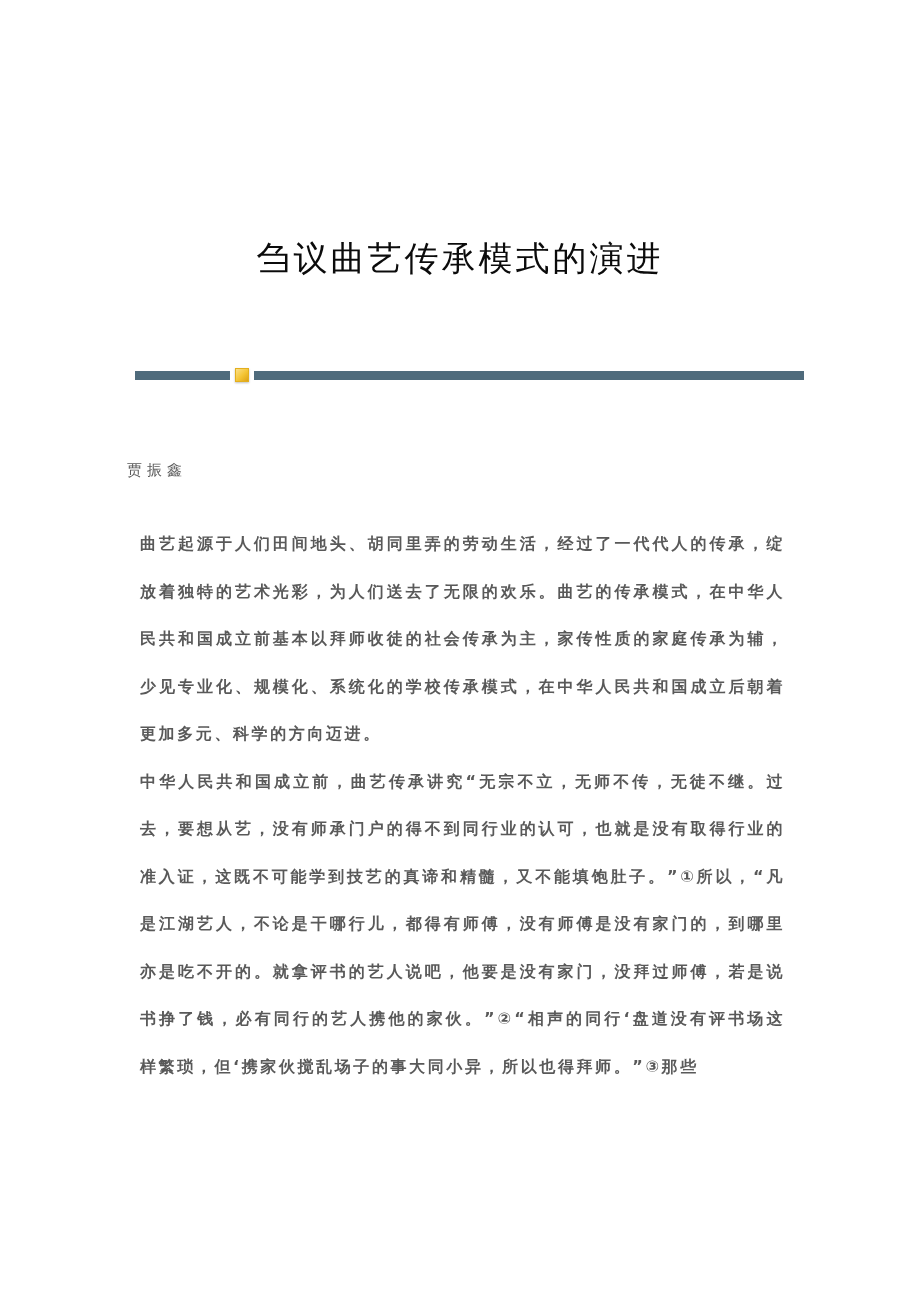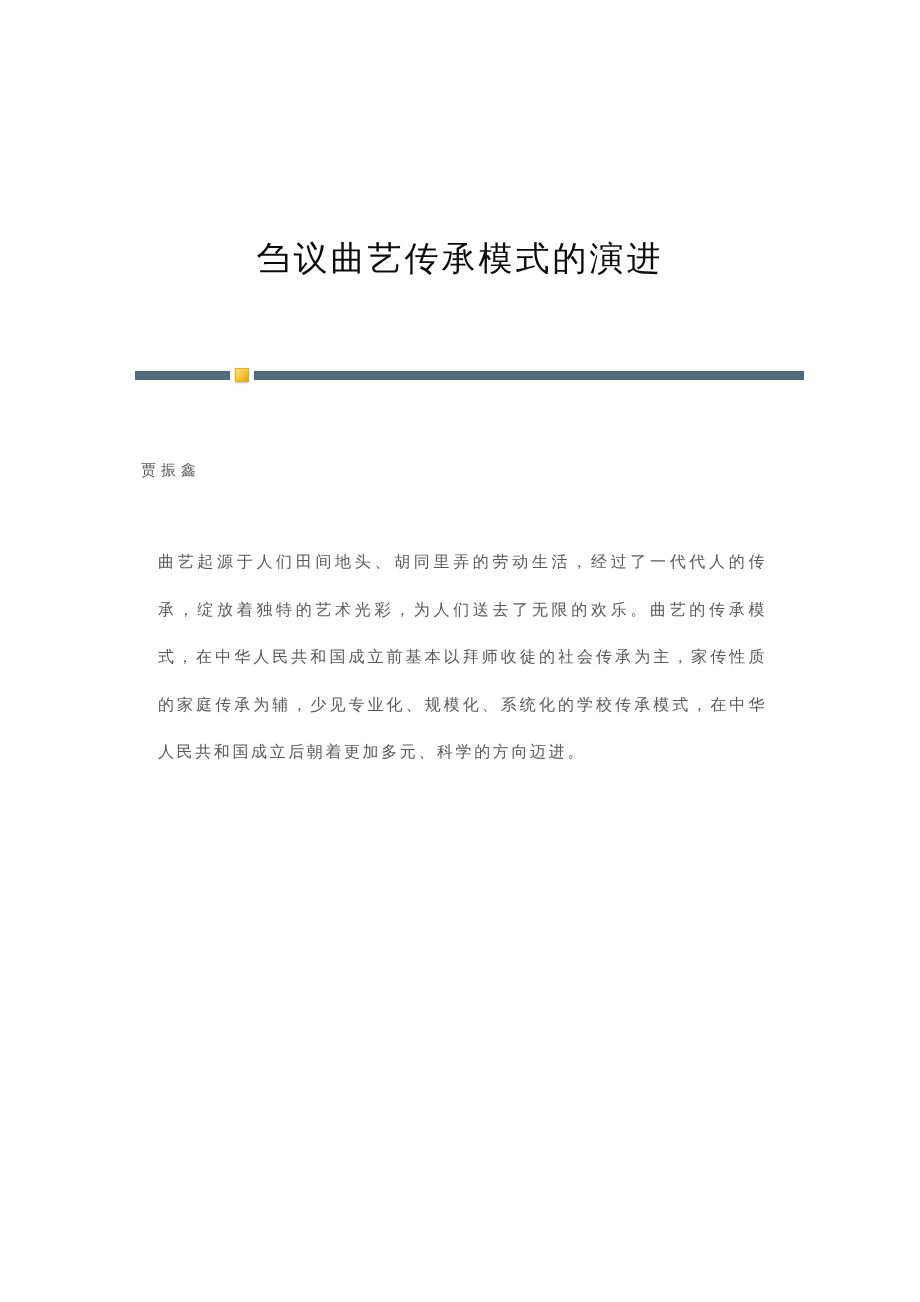--- a/index.html
+++ b/index.html
@@ -55,39 +55,40 @@
     box-shadow: 0 1px 2px rgba(0,0,0,0.25);
   }
   .divider-seg-right {
     flex: 1;
     height: 9px;
     background: #4f6b7c;
   }
   .author {
     position: absolute;
     top: 461px;
-    left: 141px;
+    left: 127px;
     font-size: 15px;
     color: #595959;
     letter-spacing: 5px;
   }
   .body-text {
     position: absolute;
     top: 520px;
     left: 140px;
     width: 645px;
     font-size: 16px;
     line-height: 47.5px;
     color: #595959;
     letter-spacing: 2.6px;
     text-align: justify;
   }
   .body-text p {
-    margin: 18px;
+    margin: 0;
     padding: 0;
+    font-weight: bold;
   }
 </style>
 </head>
 <body>
 
 <div class="page">
 
   <h1 class="doc-title">刍议曲艺传承模式的演进</h1>
 
   <div class="divider">
@@ -95,15 +96,16 @@
     <span class="divider-gap"></span>
     <span class="divider-square"></span>
     <span class="divider-gap"></span>
     <span class="divider-seg-right"></span>
   </div>
 
   <div class="author">贾振鑫</div>
 
   <div class="body-text">
     <p>曲艺起源于人们田间地头、胡同里弄的劳动生活，经过了一代代人的传承，绽放着独特的艺术光彩，为人们送去了无限的欢乐。曲艺的传承模式，在中华人民共和国成立前基本以拜师收徒的社会传承为主，家传性质的家庭传承为辅，少见专业化、规模化、系统化的学校传承模式，在中华人民共和国成立后朝着更加多元、科学的方向迈进。</p>
+    <p>中华人民共和国成立前，曲艺传承讲究“无宗不立，无师不传，无徒不继。过去，要想从艺，没有师承门户的得不到同行业的认可，也就是没有取得行业的准入证，这既不可能学到技艺的真谛和精髓，又不能填饱肚子。”①所以，“凡是江湖艺人，不论是干哪行儿，都得有师傅，没有师傅是没有家门的，到哪里亦是吃不开的。就拿评书的艺人说吧，他要是没有家门，没拜过师傅，若是说书挣了钱，必有同行的艺人携他的家伙。”②“相声的同行‘盘道没有评书场这样繁琐，但‘携家伙搅乱场子的事大同小异，所以也得拜师。”③那些</p>
   </div>
 
 </div>
 
 </body></html>

